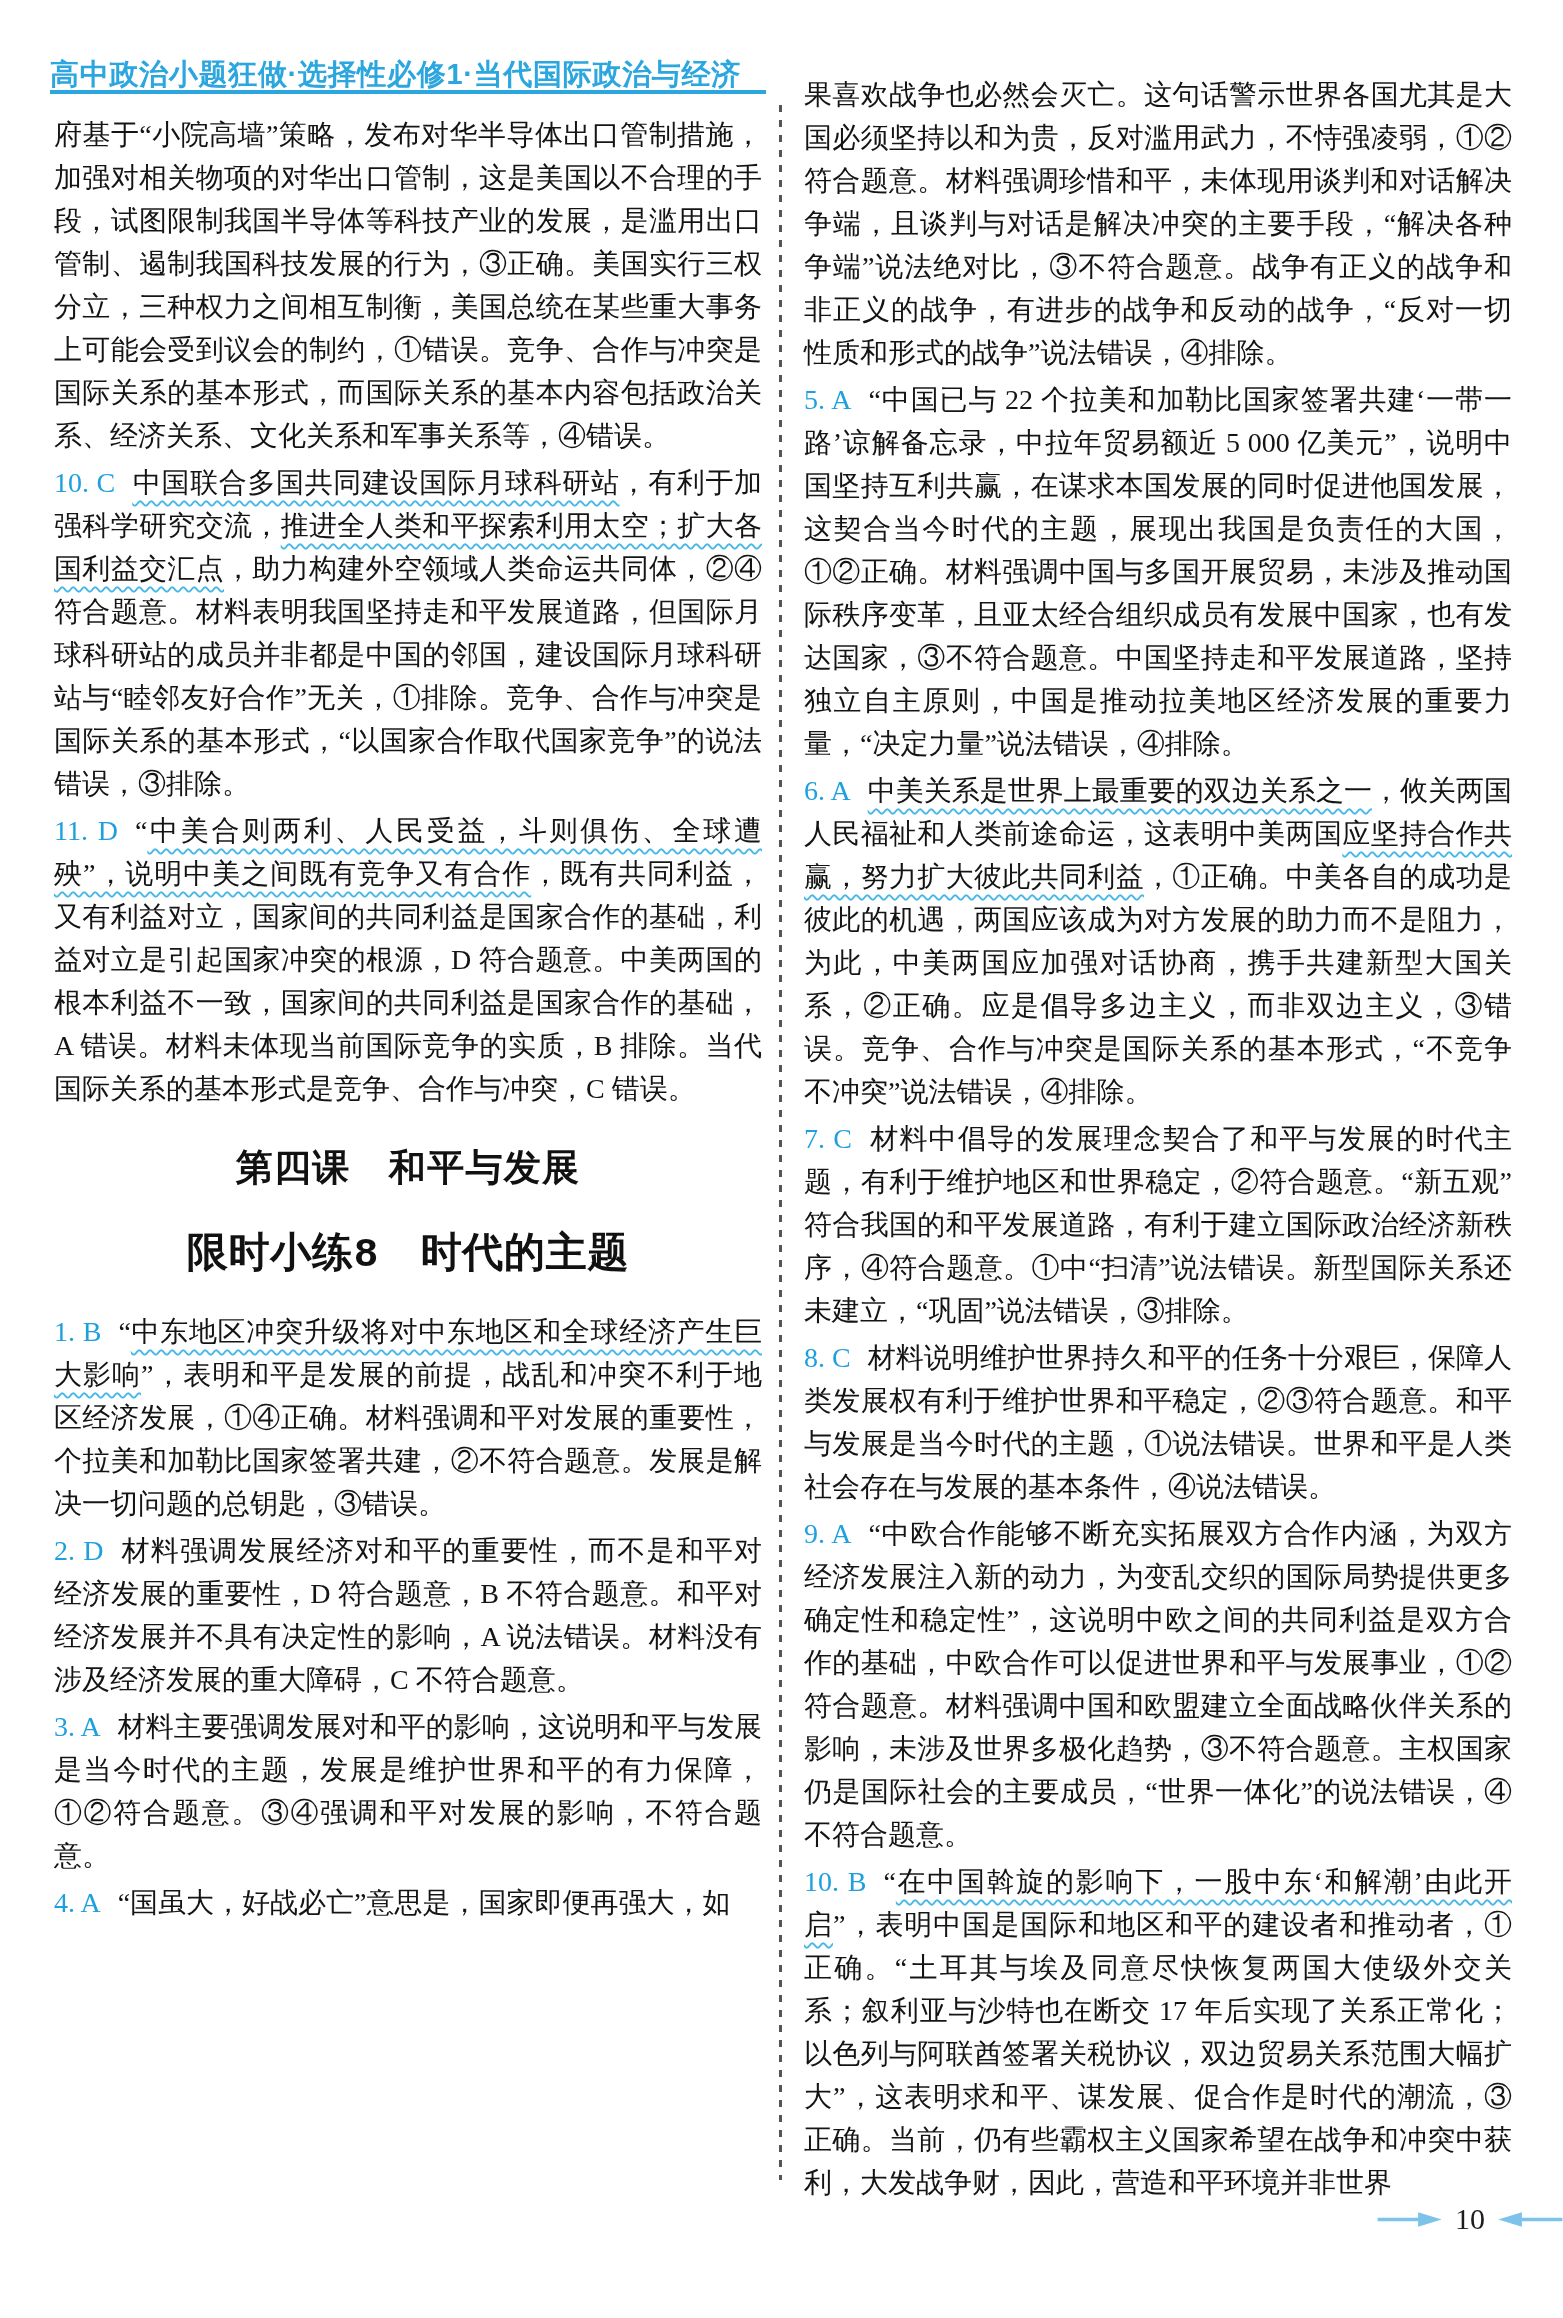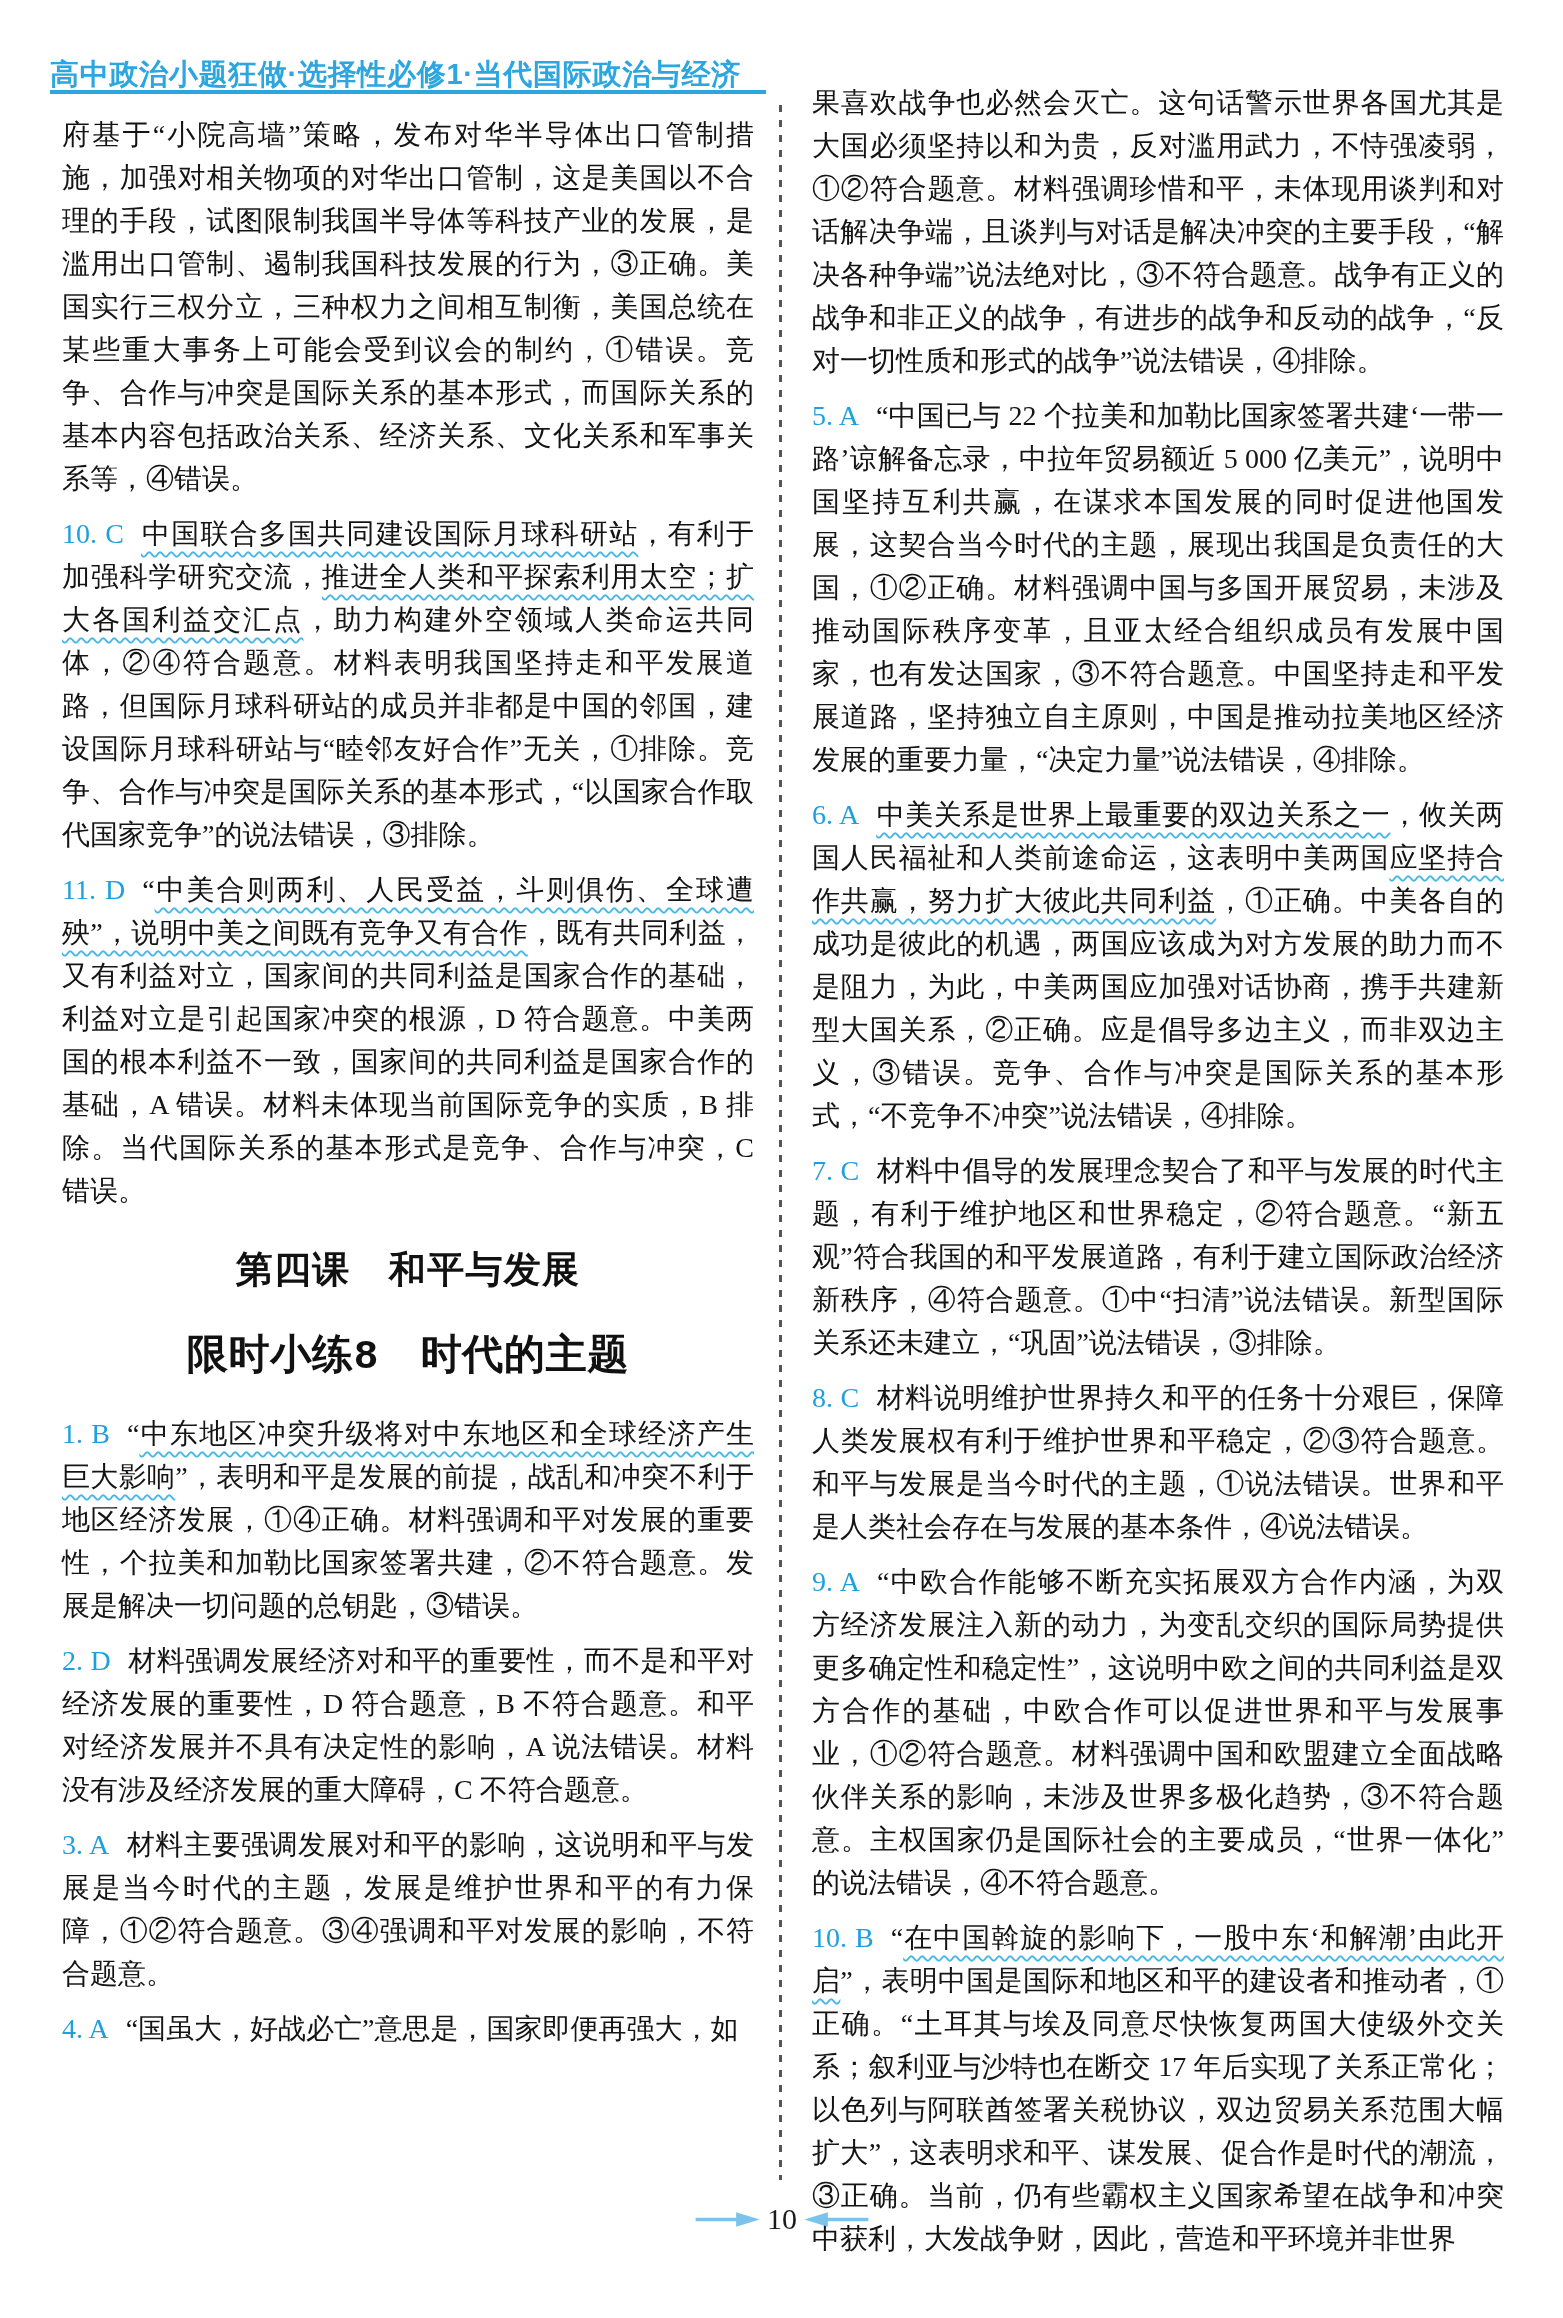--- a/index.html
+++ b/index.html
@@ -12,21 +12,21 @@
   .col-left{left:50px;top:58px;}
   .col-right{left:800px;top:69px;}
   .page-header{
     font-family:"Liberation Sans","DejaVu Sans",sans-serif;
     font-weight:700;font-size:29px;line-height:1.12;
     color:var(--accent,#2BA6DF);
     border-bottom:4px solid var(--accent,#2BA6DF);
     margin-bottom:18.4px;white-space:nowrap;
     letter-spacing:0.7px;
   }
-  .ans{margin:12px;font-size:28px;line-height:43px;text-align:justify;}
+  .ans{margin:4px;font-size:28px;line-height:43px;text-align:justify;}
   .ans-label{
     color:var(--label,#1E9FDE);font-weight:400;padding-right:17px;
   }
   .wavy{
     text-decoration:underline;
     text-decoration-style:wavy;
     text-decoration-color:var(--wavy,#45B7E8);
     text-decoration-thickness:2px;
     text-underline-offset:8px;
   }
@@ -41,21 +41,21 @@
     font-weight:700;font-size:41px;color:#111;
     text-align:center;letter-spacing:0.7px;
     margin:32px 0 30px 0;
   }
   .divider{
     position:absolute;left:779px;top:105px;height:2075px;width:2.6px;
     background:repeating-linear-gradient(to bottom,var(--divider,#555) 0 7.2px,transparent 7.2px 15px);
   }
   .page-footer{
     position:absolute;top:2202px;left:0;width:100%;
-    display:flex;justify-content:center;align-items:center;gap:7px;
+    display:flex;justify-content:flex-end;align-items:center;gap:13px;
   }
   .page-num{font-size:30px;color:#1c1c1c;}
   .f-arrow{display:block;}
 </style>
 </head>
 <body>
 
 <div class="col col-left">
   <div class="page-header">
     <span>高中政治小题狂做·选择性必修1·当代国际政治与经济</span>

